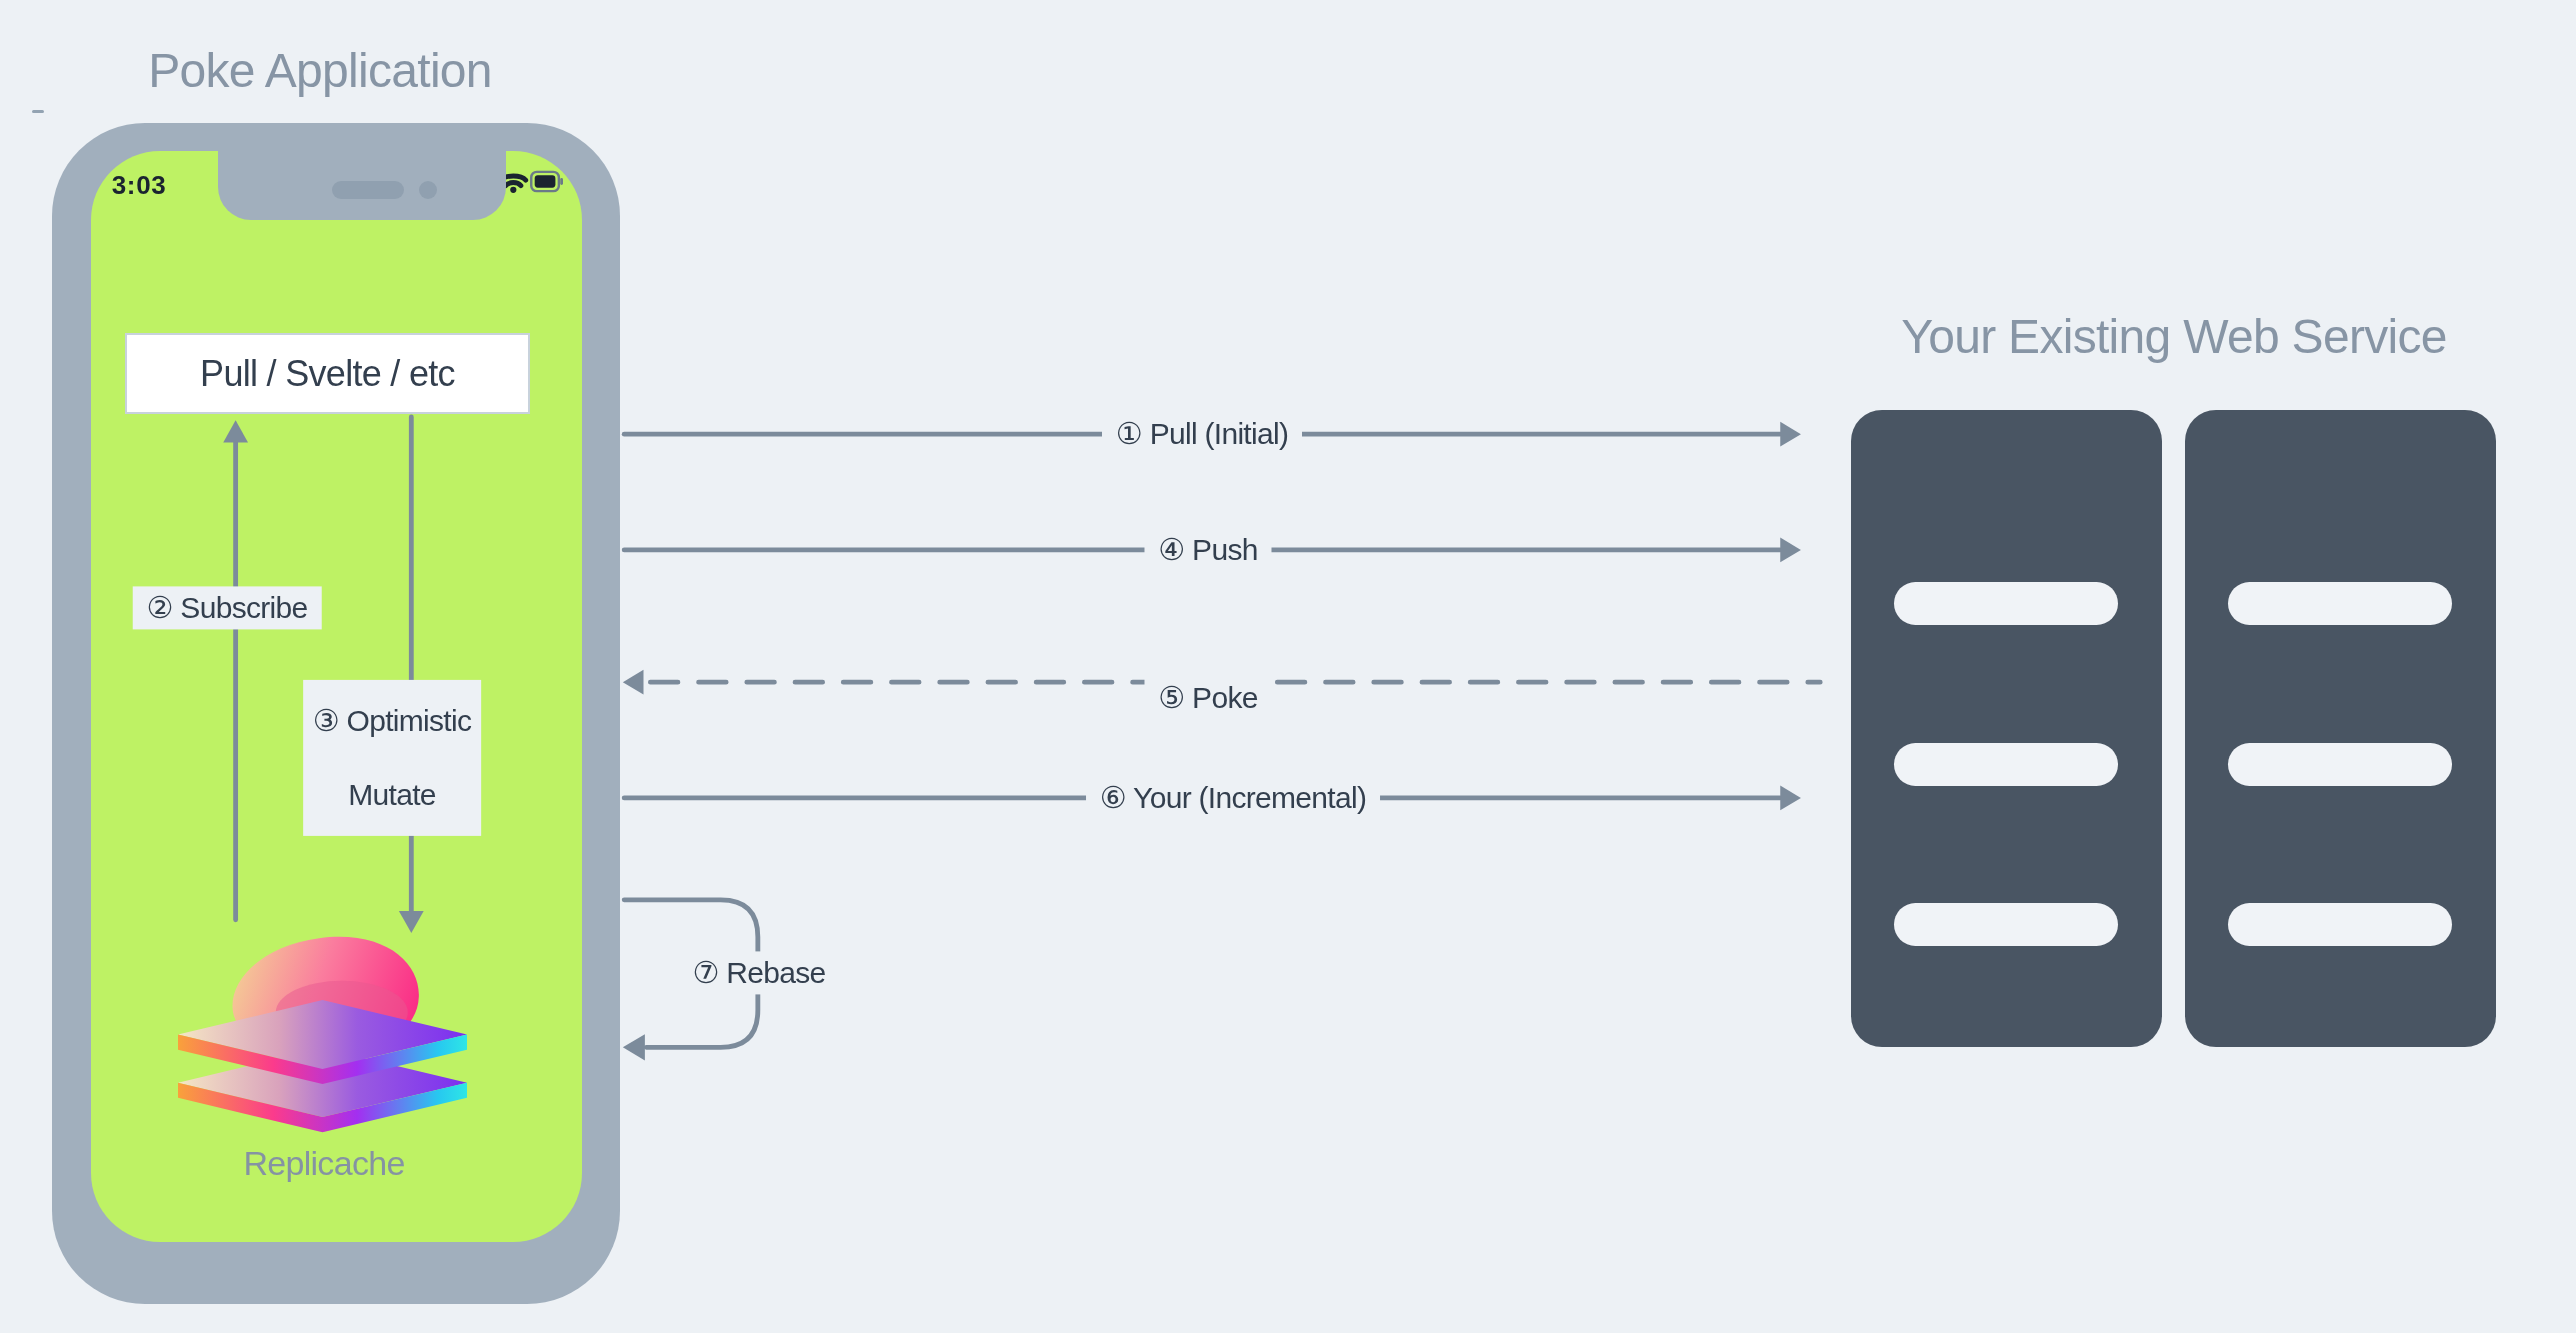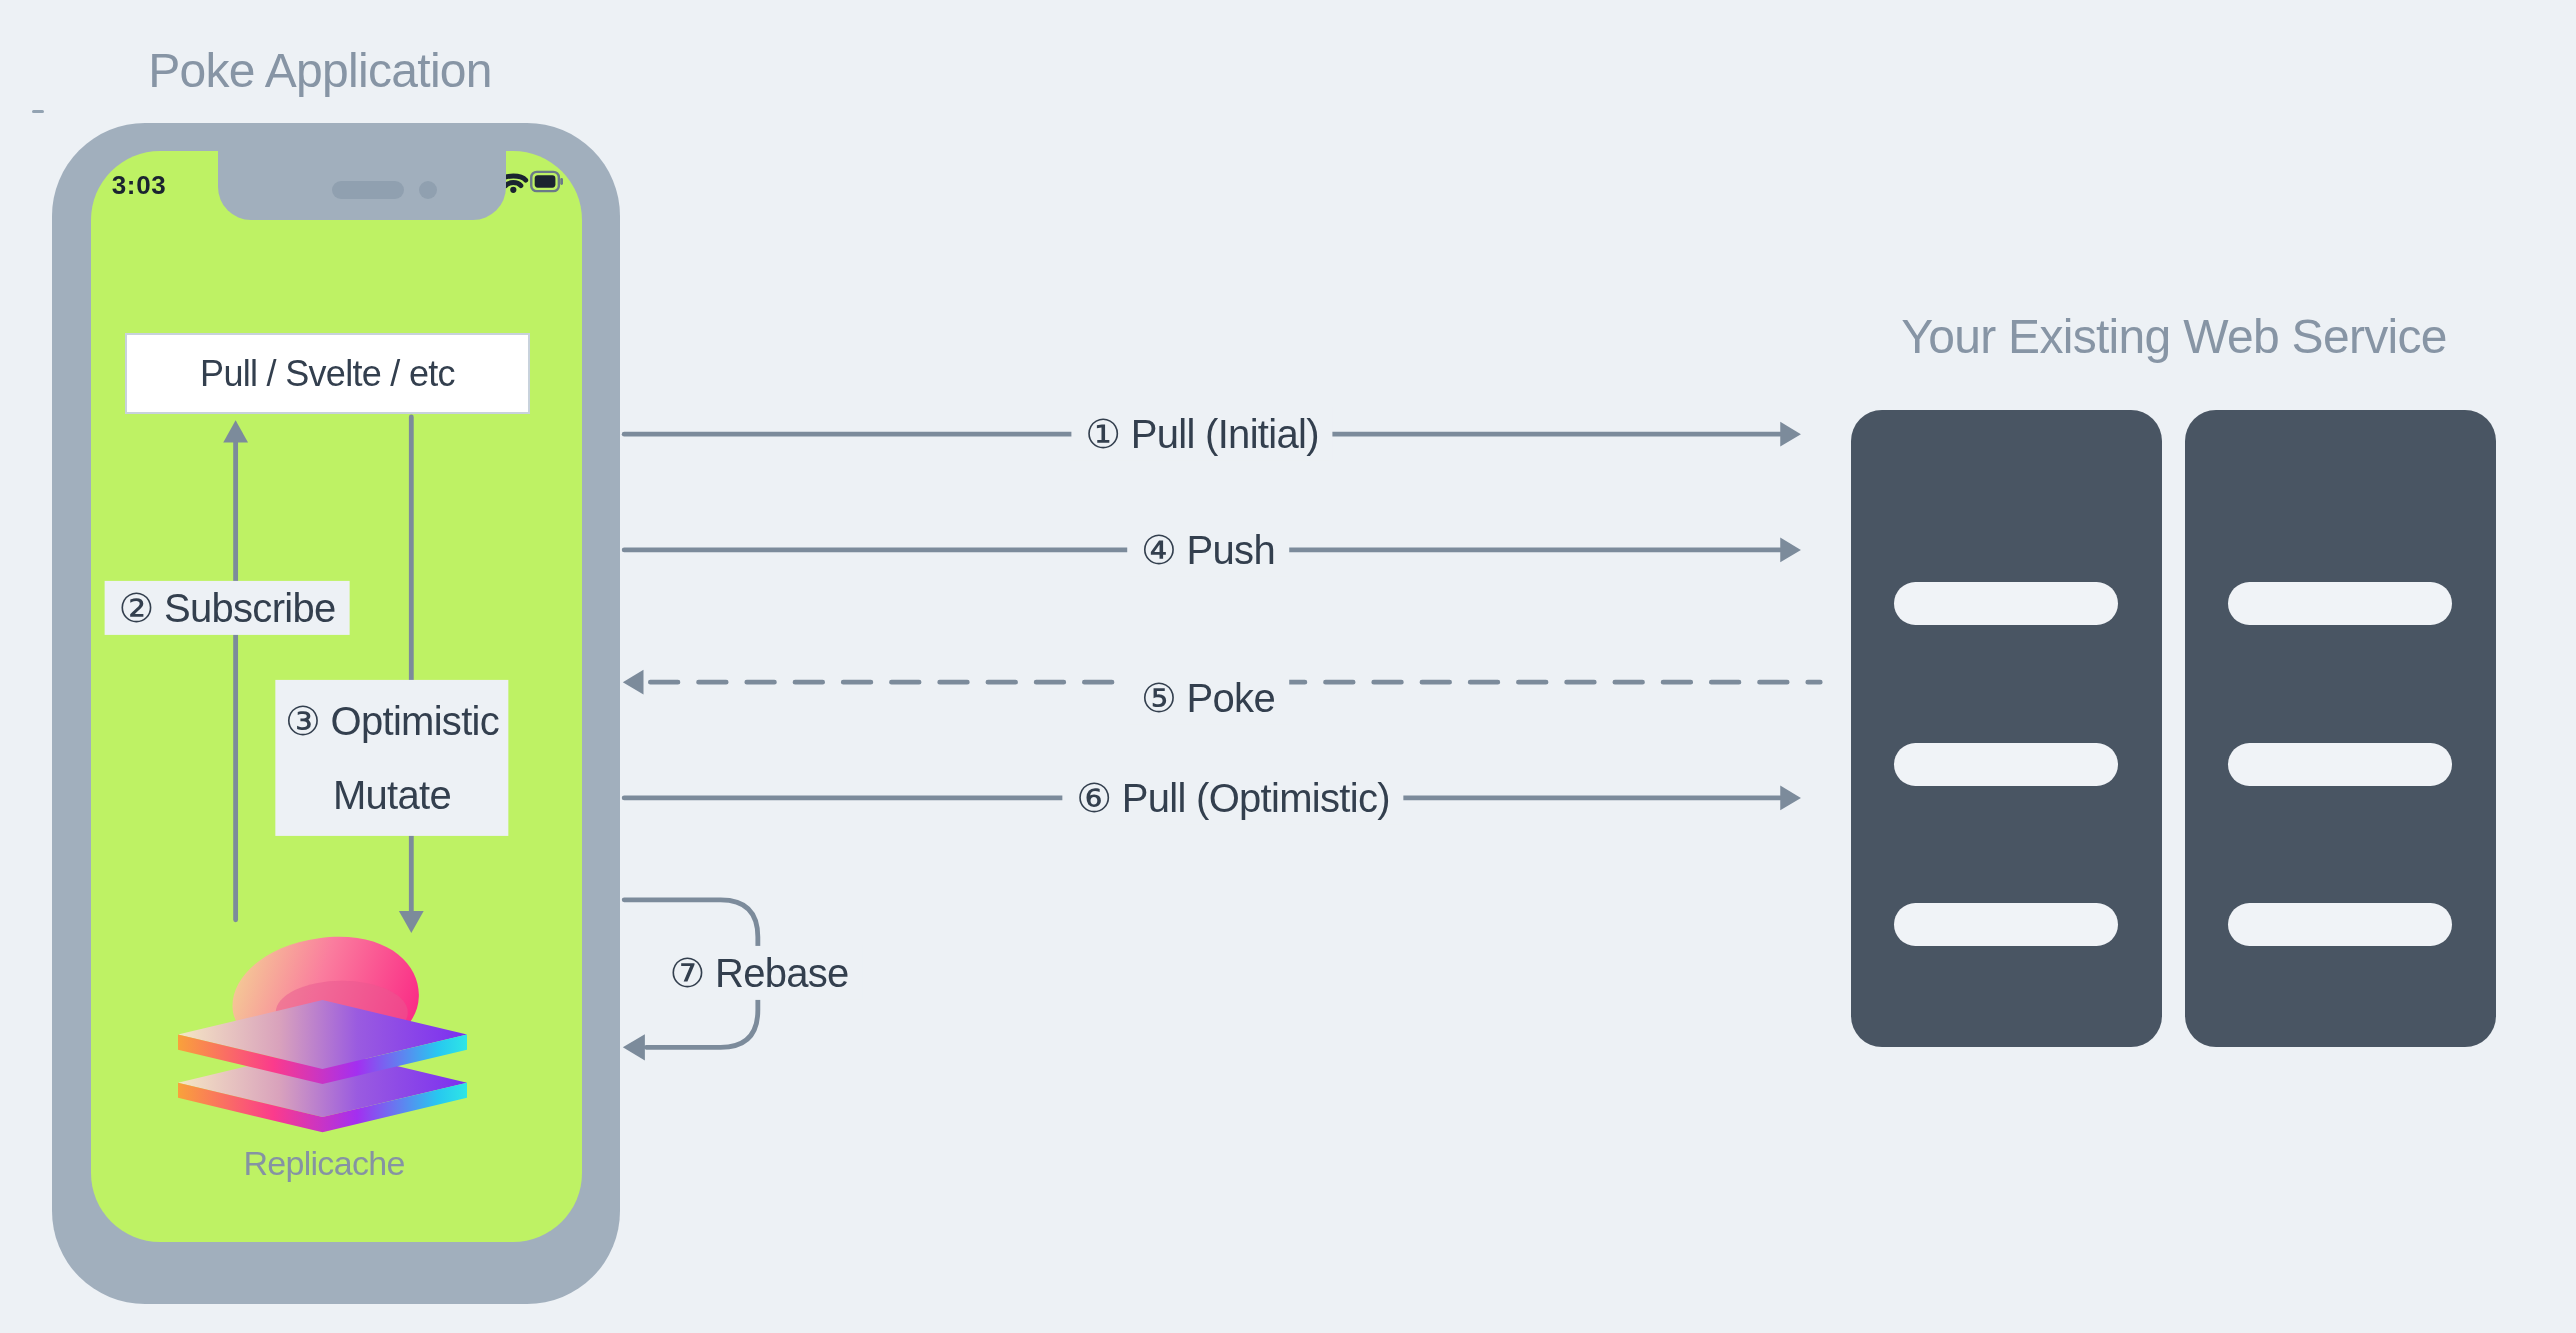--- a/index.html
+++ b/index.html
@@ -27,21 +27,21 @@
   .status-icons{position:absolute;right:19.3px;top:18px;}
 
   
   .framework-box{position:absolute;left:125px;top:333px;width:405px;height:81px;
     box-sizing:border-box;border:2.8px solid #c8d2dc;background:#ffffff;
     display:flex;align-items:center;justify-content:center;
     color:#333f4e;font-size:36px;letter-spacing:-0.7px;white-space:nowrap;}
 
   
   .flow-label{position:absolute;transform:translate(-50%,-50%);
-    background:#edf1f5;color:#333f4e;font-size:40px;letter-spacing:-0.7px;
+    background:#edf1f5;color:#333f4e;font-size:30px;letter-spacing:-0.7px;
     padding:4.1px 13.8px;white-space:nowrap;}
   .flow-label.two-line{text-align:center;line-height:74px;padding:4.1px 9.6px;}
 
   .replicache-label{position:absolute;transform:translateX(-50%);
     color:#8593a3;font-size:34px;letter-spacing:-0.7px;white-space:nowrap;}
 
   
   .tower{position:absolute;top:410px;width:311px;height:637px;
     background:#495563;border-radius:31px;}
   .slat{position:absolute;left:43px;width:224px;height:43px;
@@ -163,21 +163,21 @@
   <div class="replicache-label" style="left:324px;top:1144px;">Replicache</div>
 
   <div class="flow-label" style="left:1202px;top:434px;">① Pull (Initial)</div>
   <div class="flow-label" style="left:227px;top:608px;">② Subscribe</div>
   <div class="flow-label two-line" style="left:392px;top:758px;">
     <div>③ Optimistic</div>
     <div>Mutate</div>
   </div>
   <div class="flow-label" style="left:1208px;top:550px;">④ Push</div>
   <div class="flow-label" style="left:1208px;top:698px;">⑤ Poke</div>
-  <div class="flow-label" style="left:1233px;top:798px;">⑥ Pull (Optimistic)</div>
+  <div class="flow-label" style="left:1233px;top:798px;">⑥ Your (Incremental)</div>
   <div class="flow-label" style="left:759px;top:973px;">⑦ Rebase</div>
 
   <div class="tower" style="left:1851px;">
     <div class="slat" style="top:172px;"></div>
     <div class="slat" style="top:333px;"></div>
     <div class="slat" style="top:493px;"></div>
   </div>
   <div class="tower" style="left:2185px;">
     <div class="slat" style="top:172px;"></div>
     <div class="slat" style="top:333px;"></div>

